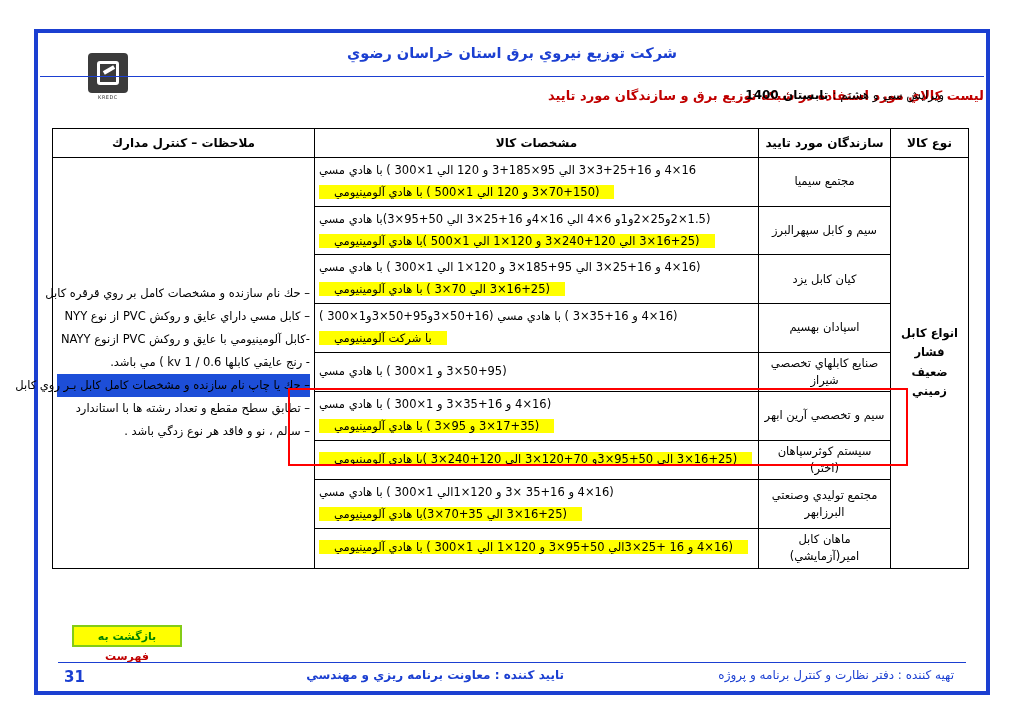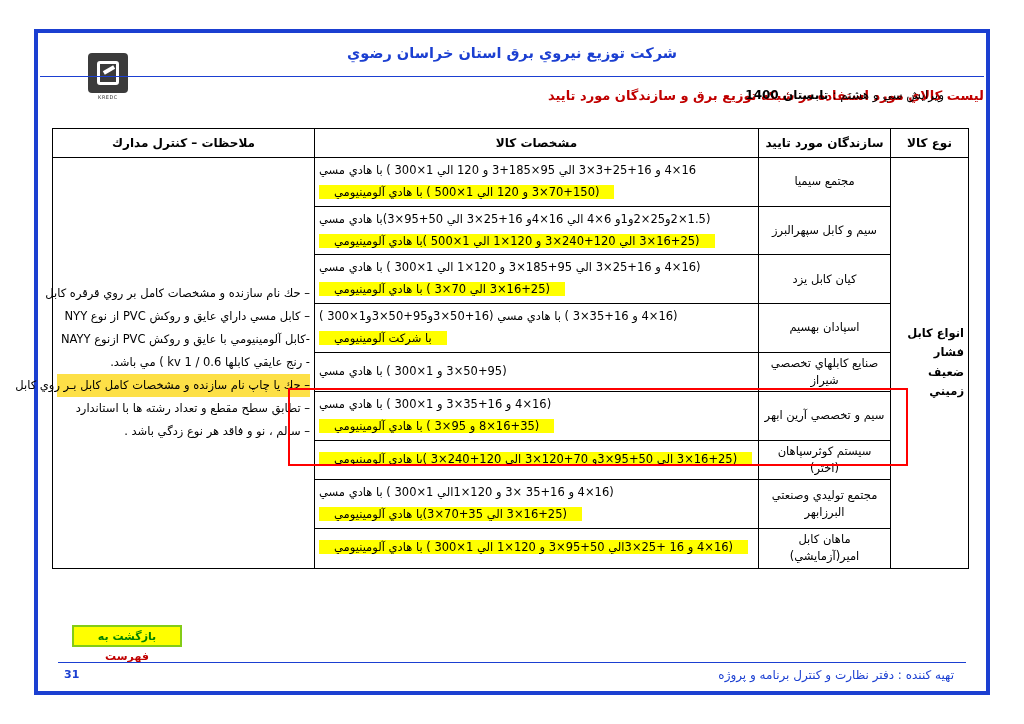--- a/index.html
+++ b/index.html
@@ -152,21 +152,21 @@
     font-size: 12px;
     height: 24px;
     background: #ffffff;
   }
   col.c-type { width: 78px; }
   col.c-maker { width: 132px; }
   col.c-spec { width: 444px; }
   col.c-notes { width: 262px; }
 
   td.type-cell {
-    text-align: right;
+    text-align: center;
     font-weight: bold;
     font-size: 13px;
     line-height: 1.7;
   }
   td.maker-cell {
     text-align: center;
     font-size: 11.5px;
     line-height: 1.5;
   }
   td.spec-cell {
@@ -189,21 +189,21 @@
     padding: 10px 10px 10px 10px;
     font-size: 11.5px;
     line-height: 2.0;
     text-align: right;
   }
   .note-item {
     display: block;
     white-space: nowrap;
   }
   .note-hl {
-    background: #fde047;
+    background: #1d4ed8;
   }
 
   
   .red-box {
     position: absolute;
     left: 288px;
     top: 388px;
     width: 620px;
     height: 78px;
     border: 2px solid #ff0000;
@@ -260,21 +260,21 @@
     right: 420px;
     top: 6px;
     font-size: 12px;
     color: #1b3fd1;
     font-weight: bold;
   }
   .footer .page-number {
     position: absolute;
     left: 24px;
     top: 6px;
-    font-size: 11px;
+    font-size: 15px;
     color: #1b3fd1;
     font-weight: bold;
   }
 </style>
 </head>
 <body>
 
 <div class="page">
 
   <div class="outer-border"></div>
@@ -351,21 +351,21 @@
       <tr>
         <td class="maker-cell">صنايع كابلهاي تخصصي شيراز</td>
         <td class="spec-cell">
           <div class="spec-line">(50+95×3 و 1×300 ) با هادي مسي</div>
         </td>
       </tr>
       <tr>
         <td class="maker-cell">سيم و تخصصي آرين ابهر</td>
         <td class="spec-cell">
           <div class="spec-line">(16×4 و 16+35×3 و 1×300 ) با هادي مسي</div>
-          <div class="spec-line"><span class="hl">(16+35×8 و 95×3 ) با هادي آلومينيومي</span></div>
+          <div class="spec-line"><span class="hl">(17+35×3 و 95×3 ) با هادي آلومينيومي</span></div>
         </td>
       </tr>
       <tr>
         <td class="maker-cell">سيستم كوثرسپاهان (اختر)</td>
         <td class="spec-cell">
           <div class="spec-line"><span class="hl">(16+25×3 الي 50+95×3و 70+120×3 الي 120+240×3 )با هادي آلومينيومي</span></div>
         </td>
       </tr>
       <tr>
         <td class="maker-cell">مجتمع توليدي وصنعتي البرزابهر</td>
@@ -386,16 +386,17 @@
   <div class="red-box"></div>
 
   <div class="back-btn">
     <span>بازگشت به</span>
     <span class="red-word">فهرست</span>
   </div>
 
   <div class="footer">
     <div class="footer-line"></div>
     <div class="prepared">تهيه كننده  :   دفتر نظارت و كنترل برنامه و پروژه</div>
+    <div class="approved">تاييد كننده  :   معاونت برنامه ريزي و مهندسي</div>
     <div class="page-number">31</div>
   </div>
 
 </div>
 
 </body></html>

